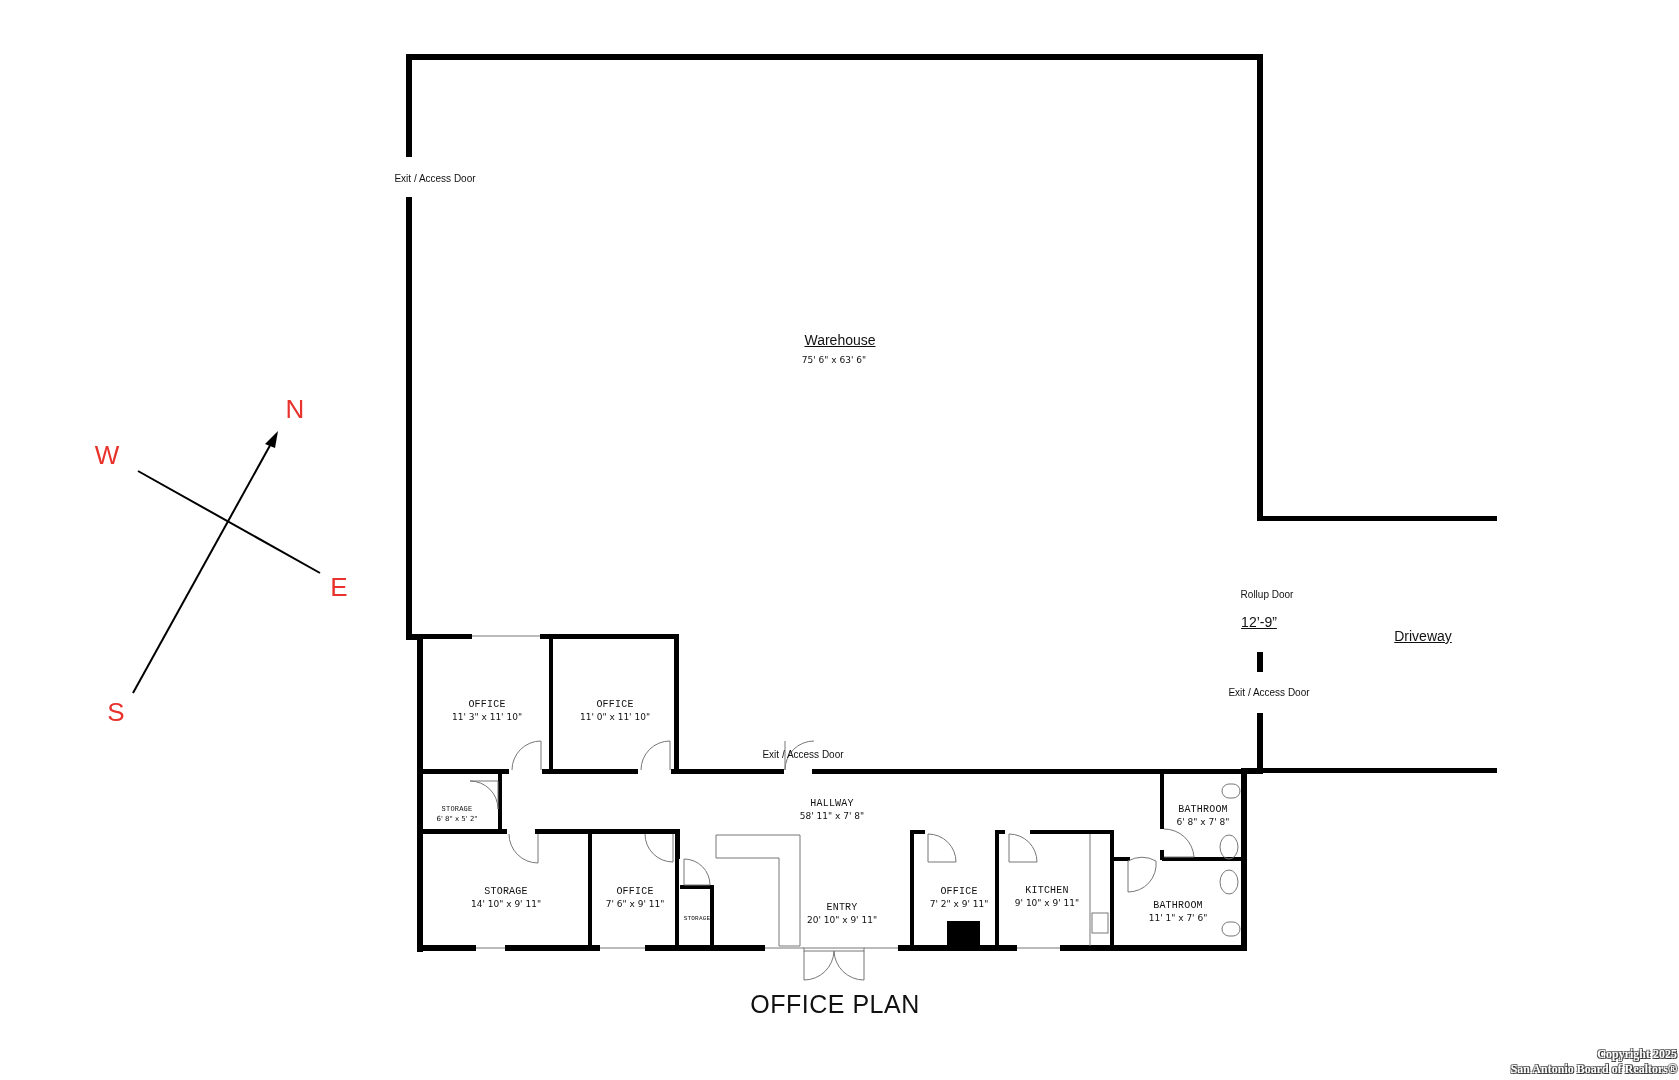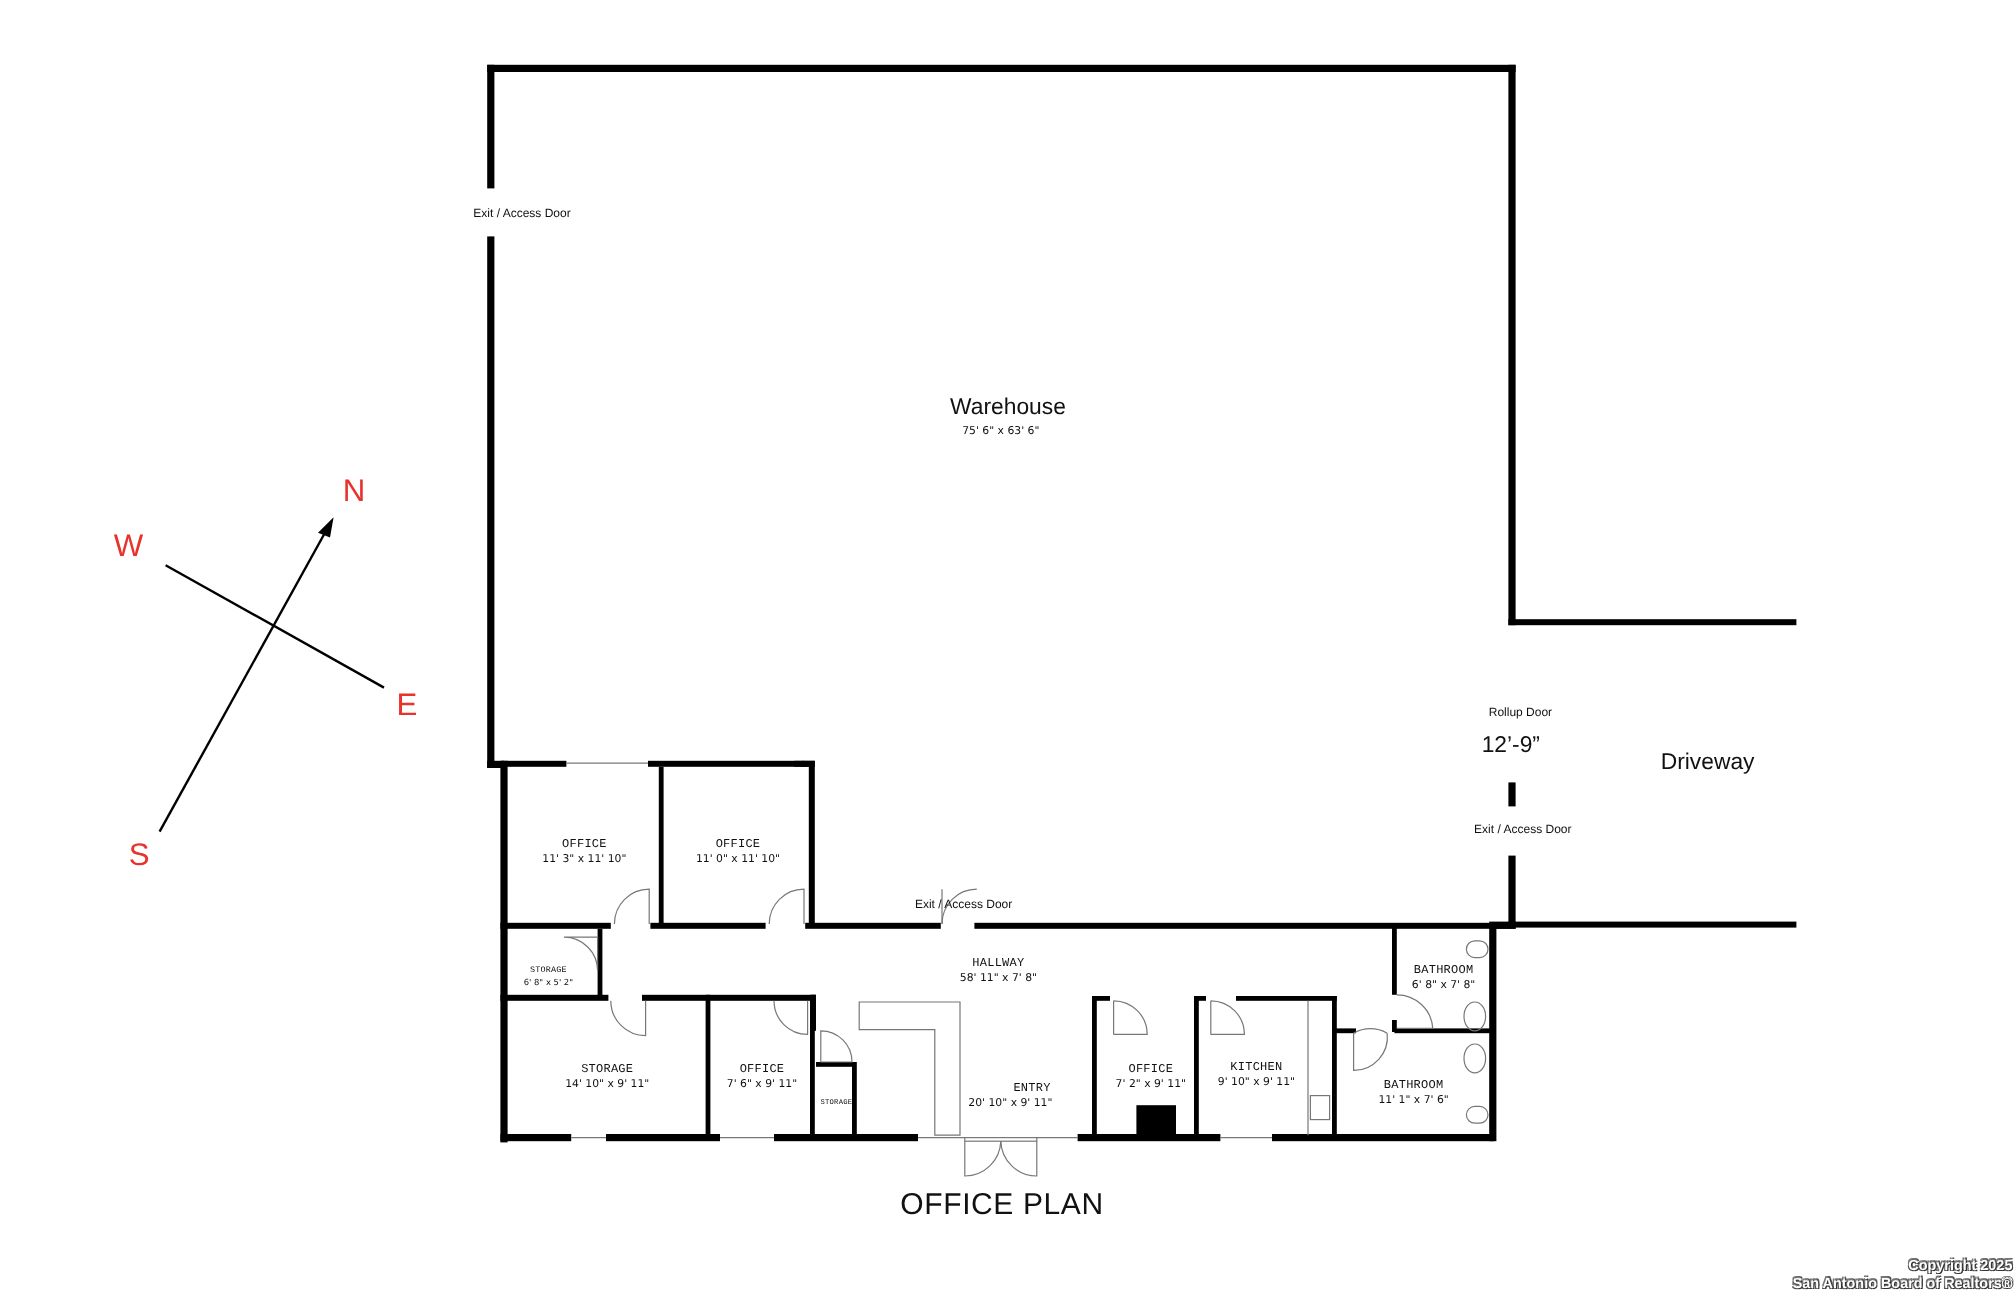--- a/index.html
+++ b/index.html
@@ -3,24 +3,24 @@
 <meta charset="utf-8">
 <style>
   html, body { margin:0; padding:0; background:#ffffff; }
   body { width:1679px; height:1080px; position:relative; overflow:hidden; font-family:"DejaVu Sans", sans-serif; }
   #plan { position:absolute; left:0; top:0; }
   .lbl { position:absolute; transform:translate(-50%,-50%); white-space:nowrap; color:#111; text-align:center; }
   .room-name { font-size:10px; letter-spacing:0.2px; line-height:12px;font-family:Liberation Mono, monospace; }
   .room-dim { font-size:9px; line-height:11px; }
   .tiny { font-size:6px; }
   .callout { font-family:"Liberation Sans", sans-serif; font-size:10px; }
-  .big { font-family:"Liberation Sans", sans-serif; font-size:19px; }
+  .big { font-family:"Liberation Sans", sans-serif; font-size:14px;text-decoration:underline; }
   .title { font-family:"Liberation Sans", sans-serif; font-size:25px; letter-spacing:0.5px; }
   .compass { font-family:"Liberation Sans", sans-serif; font-size:26px; color:#e8322c; }
-  .copyright { position:absolute; right:2px; font-family:Liberation Sans, sans-serif; font-weight:bold; font-size:12px; color:#fff; text-align:right;
+  .copyright { position:absolute; right:2px; font-family:Liberation Serif, serif; font-weight:bold; font-size:12px; color:#fff; text-align:right;
     text-shadow: 1px 1px 0 #333, -1px -1px 0 #777, 1px -1px 0 #555, -1px 1px 0 #555; }
 </style>
 </head>
 <body>
 
 <svg id="plan" width="1679" height="1080" viewBox="0 0 1679 1080" xmlns="http://www.w3.org/2000/svg">
   <g fill="#000">
 
     <rect x="406" y="54" width="857" height="6"></rect>
 
@@ -170,21 +170,21 @@
 <div class="lbl room-dim" style="left:832px; top:816px;">58' 11" x 7' 8"</div>
 
 <div class="lbl room-name" style="left:506px; top:892px;">STORAGE</div>
 <div class="lbl room-dim" style="left:506px; top:904px;">14' 10" x 9' 11"</div>
 
 <div class="lbl room-name" style="left:635px; top:892px;">OFFICE</div>
 <div class="lbl room-dim" style="left:635px; top:904px;">7' 6" x 9' 11"</div>
 
 <div class="lbl room-name tiny" style="left:697px; top:919px;">STORAGE</div>
 
-<div class="lbl room-name" style="left:860px; top:908px;">ENTRY</div>
+<div class="lbl room-name" style="left:842px; top:908px;">ENTRY</div>
 <div class="lbl room-dim" style="left:842px; top:920px;">20' 10" x 9' 11"</div>
 
 <div class="lbl room-name" style="left:959px; top:892px;">OFFICE</div>
 <div class="lbl room-dim" style="left:959px; top:904px;">7' 2" x 9' 11"</div>
 
 <div class="lbl room-name" style="left:1047px; top:891px;">KITCHEN</div>
 <div class="lbl room-dim" style="left:1047px; top:903px;">9' 10" x 9' 11"</div>
 
 <div class="lbl room-name" style="left:1203px; top:810px;">BATHROOM</div>
 <div class="lbl room-dim" style="left:1203px; top:822px;">6' 8" x 7' 8"</div>

